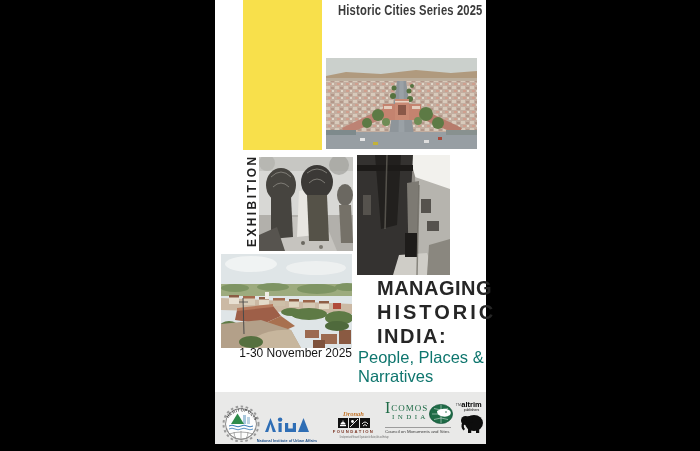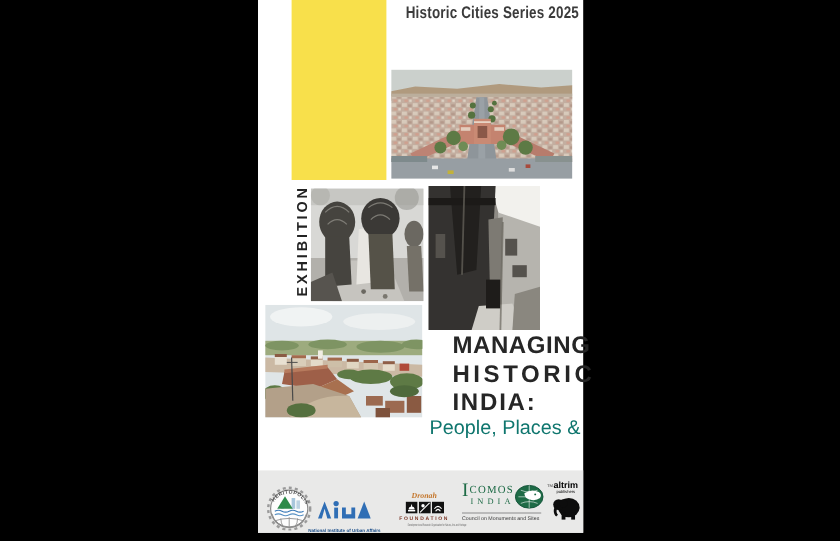--- a/index.html
+++ b/index.html
@@ -213,26 +213,28 @@
           <rect x="100" y="80" width="16" height="10"></rect>
         <rect x="92" y="86" width="12" height="8" fill="#7e523c"></rect>
         <rect x="118" y="76" width="12" height="14" fill="#8a5a42"></rect>
       </g>
       <ellipse cx="116" cy="72" rx="12" ry="5" fill="#4f6a3c"></ellipse>
       <ellipse cx="30" cy="88" rx="12" ry="6" fill="#55703f"></ellipse>
       <line x1="22" y1="44" x2="23" y2="80" stroke="#4a4a4a" stroke-width="1"></line>
       <line x1="18" y1="48" x2="27" y2="48" stroke="#4a4a4a" stroke-width="0.8"></line>
     </svg>
 
+    <div class="abs date-range">1-30 November 2025</div>
 
     <div class="abs title-block">
       <div class="title-line t1">MANAGING</div>
       <div class="title-line t2">HISTORIC</div>
       <div class="title-line t3">INDIA:</div>
       <div class="subtitle-line">People, Places &amp;</div>
+      <div class="subtitle-line">Narratives</div>
     </div>
 
     <div class="abs logo-strip">
 
       <svg class="abs heritopolis" width="42" height="42" viewBox="0 0 42 42">
         <circle cx="21" cy="24" r="17.5" fill="none" stroke="#9a9a9a" stroke-width="2" stroke-dasharray="2.5 2.6"></circle>
         <circle cx="21" cy="24" r="15.5" fill="#fdfdfd" stroke="#8a8a8a" stroke-width="1"></circle>
         <path id="heriArc" d="M7,21 A15 15 0 0 1 35,21" fill="none"></path>
         <text font-size="4.2" font-weight="bold" fill="#4a4a4a" letter-spacing="0.4">
           <textPath href="#heriArc" startOffset="8%">HERITOPOLIS</textPath>

